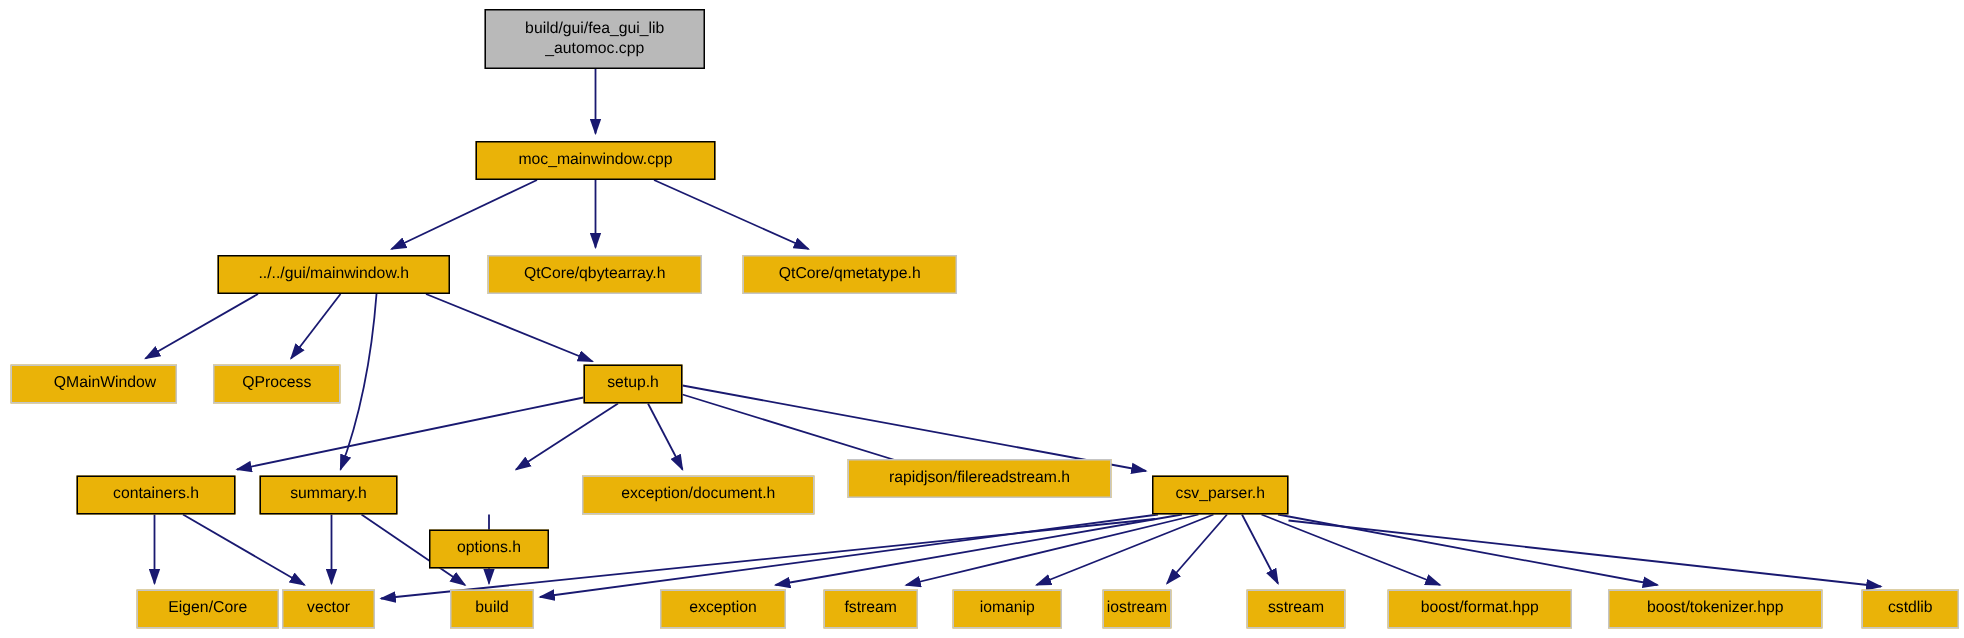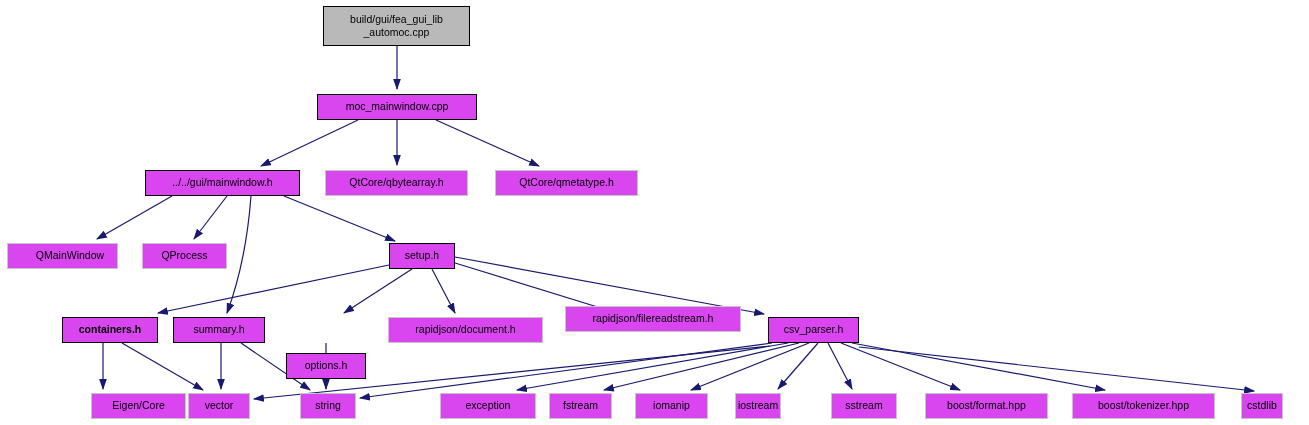--- a/index.html
+++ b/index.html
@@ -19,21 +19,21 @@
   .node {
     position: absolute;
     box-sizing: border-box;
     display: flex;
     align-items: center;
     justify-content: center;
     text-align: center;
     font-size: 10.5px;
     line-height: 1.25;
     color: #000000;
-    background: #d946ef;
+    background: #eab308;
     border: 1px solid #c5c5c5;
     white-space: pre-line;
     padding: 0 2px;
   }
   .node.internal { border-color: #000000; cursor: pointer; }
   .node.root { border-color: #000000; background: #b9b9b9; }
   path.edge { fill: none; stroke-width: 1.2px; }
 </style>
 </head>
 <body>
@@ -76,30 +76,30 @@
     </svg>
 <div class="node root" style="left: 323px; top: 6px; width: 147px; height: 40px;">build/gui/fea_gui_lib
 _automoc.cpp</div>
     <div class="node internal" style="left: 317px; top: 94px; width: 160px; height: 26px;">moc_mainwindow.cpp</div>
     <div class="node internal" style="left: 145px; top: 170px; width: 155px; height: 26px;">../../gui/mainwindow.h</div>
     <div class="node external" style="left: 325px; top: 170px; width: 143px; height: 26px; text-align: right;">QtCore/qbytearray.h</div>
     <div class="node external" style="left: 495px; top: 170px; width: 143px; height: 26px;">QtCore/qmetatype.h</div>
     <div class="node external" style="left: 7px; top: 243px; width: 111px; height: 26px; padding-left: 17px;">QMainWindow</div>
     <div class="node external" style="left: 142px; top: 243px; width: 85px; height: 26px;">QProcess</div>
     <div class="node internal" style="left: 389px; top: 243px; width: 66px; height: 26px;">setup.h</div>
-    <div class="node internal" style="left: 62px; top: 317px; width: 96px; height: 26px; font-weight: bold;">containers.h</div>
+    <div class="node internal" style="left: 51px; top: 317px; width: 106px; height: 26px;">containers.h</div>
     <div class="node internal" style="left: 173px; top: 317px; width: 92px; height: 26px;">summary.h</div>
     <div class="node internal" style="left: 286px; top: 317px; width: 80px; height: 26px; margin-top: 36px;">options.h</div>
-    <div class="node external" style="left: 388px; top: 317px; width: 155px; height: 26px;">rapidjson/document.h</div>
+    <div class="node external" style="left: 388px; top: 317px; width: 155px; height: 26px;">exception/document.h</div>
     <div class="node external" style="left: 565px; top: 306px; width: 176px; height: 26px;">rapidjson/filereadstream.h</div>
     <div class="node internal" style="left: 768px; top: 317px; width: 91px; height: 26px;">csv_parser.h</div>
     <div class="node external" style="left: 55px; top: 393px; width: 95px; height: 26px; margin-left: 36px;">Eigen/Core</div>
     <div class="node external" style="left: 188px; top: 393px; width: 62px; height: 26px;">vector</div>
-    <div class="node external" style="left: 300px; top: 393px; width: 56px; height: 26px;">string</div>
-    <div class="node external" style="left: 440px; top: 393px; width: 96px; height: 26px;">exception</div>
+    <div class="node external" style="left: 300px; top: 393px; width: 56px; height: 26px;">build</div>
+    <div class="node external" style="left: 440px; top: 393px; width: 84px; height: 26px;">exception</div>
     <div class="node external" style="left: 549px; top: 393px; width: 63px; height: 26px;">fstream</div>
     <div class="node external" style="left: 635px; top: 393px; width: 73px; height: 26px;">iomanip</div>
     <div class="node external" style="left: 735px; top: 393px; width: 46px; height: 26px;">iostream</div>
     <div class="node external" style="left: 831px; top: 393px; width: 66px; height: 26px;">sstream</div>
     <div class="node external" style="left: 925px; top: 393px; width: 123px; height: 26px;">boost/format.hpp</div>
     <div class="node external" style="left: 1072px; top: 393px; width: 143px; height: 26px;">boost/tokenizer.hpp</div>
-    <div class="node external" style="left: 1241px; top: 393px; width: 42px; height: 26px;">cstdlib</div>
+    <div class="node external" style="left: 1241px; top: 393px; width: 65px; height: 26px;">cstdlib</div>
   </div>
 
 </body></html>

